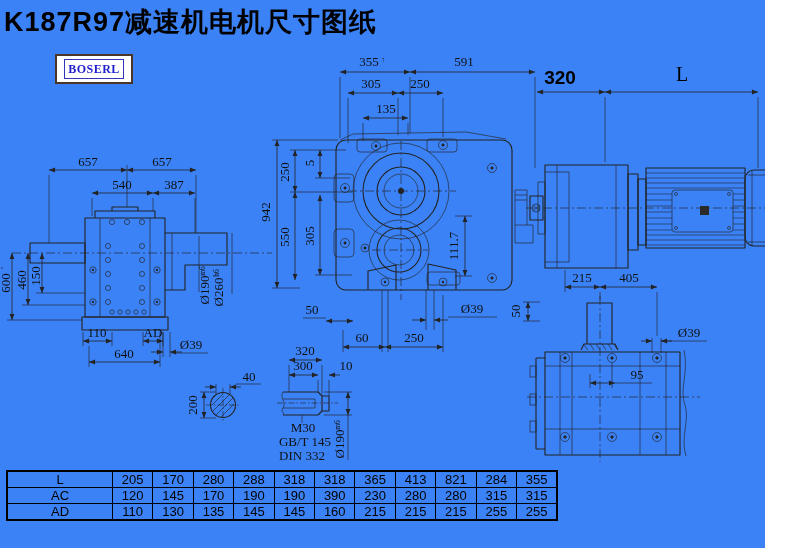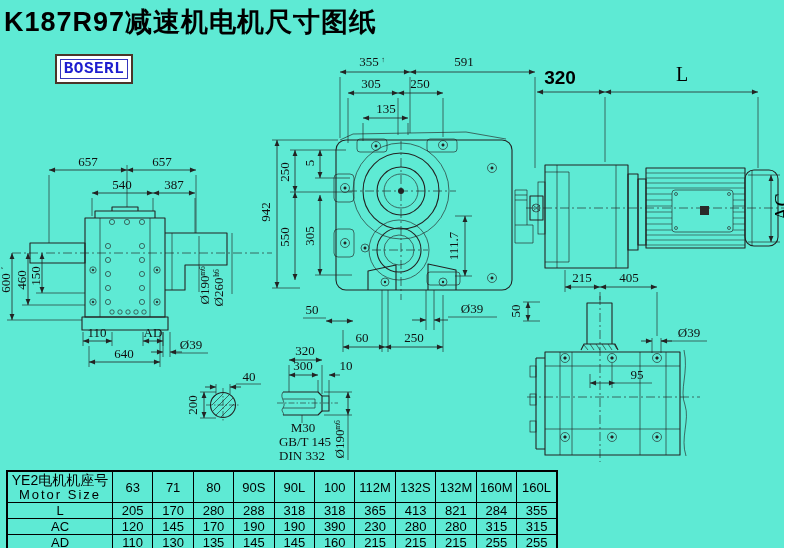--- a/index.html
+++ b/index.html
@@ -1,23 +1,23 @@
 <!DOCTYPE html>
 <html><head>
 <meta charset="utf-8">
 <style>
   html,body{margin:0;padding:0;background:#fff;}
-  .stage{position:relative;width:784px;height:548px;background:#5eead4;overflow:hidden;
-         font-family:"Liberation Sans",sans-serif;}
+  .stage{position:relative;width:720px;height:548px;background:#3b82f6;overflow:hidden;
+         font-family:"Liberation Sans",sans-serif;padding-left:45px;}
   .title{position:absolute;left:4px;top:4px;font-size:27px;font-weight:bold;color:#000;
          letter-spacing:1px;white-space:nowrap;}
   .logo{position:absolute;left:55px;top:54px;width:74px;height:26px;border:2px solid #4b3529;
         display:flex;align-items:center;justify-content:center;background:#fff;}
   .logo-inner{border:1px solid #3434bb;padding:0 3px;line-height:18px;
-        font-family:Liberation Mono, monospace;font-weight:bold;font-size:16px;color:#1e1ecf;letter-spacing:.5px;}
+        font-family:Liberation Serif, serif;font-weight:bold;font-size:12px;color:#1e1ecf;letter-spacing:.5px;}
   svg{position:absolute;left:0;top:0;}
   .o{fill:none;stroke:#232323;stroke-width:1.1;stroke-linejoin:round;}
   .t{fill:none;stroke:#232323;stroke-width:.65;}
   .hl{fill:none;stroke:#232323;stroke-width:.55;}
   .d{fill:none;stroke:#232323;stroke-width:.8;}
   .cl{fill:none;stroke:#232323;stroke-width:.65;stroke-dasharray:9 3 2 3;}
   .cl2{fill:none;stroke:#232323;stroke-width:.6;stroke-dasharray:6 2 1.5 2;}
   text{text-anchor:middle;}
   .dt{font:13px "Liberation Serif",serif;fill:#101010;}
   .tt{font:7.5px "Liberation Serif",serif;fill:#101010;}
@@ -313,39 +313,20 @@
       <line class="d" x1="348" y1="392" x2="348" y2="415" marker-start="url(#ar)" marker-end="url(#ar)"></line>
       <path class="t" d="M324,392 H352 M324,415 H352 M348,415 V460"></path>
       <text class="dt" x="344" y="444" transform="rotate(-90 344 444)">Ø190</text>
       <text class="tt" x="340" y="425" transform="rotate(-90 340 425)">m6</text>
     </g>
   </svg>
 
   <div class="tablewrap">
     <table class="mt">
         <tbody id="mt-body">
-          <tr class="hd">
-            <td class="lblcol">
-              <div>
-                <div class="hcn">YE2电机机座号</div>
-                <div class="hen">Motor Size</div>
-              </div>
-            </td>
-            <td>63</td>
-            <td>71</td>
-            <td>80</td>
-            <td>90S</td>
-            <td>90L</td>
-            <td>100</td>
-            <td>112M</td>
-            <td>132S</td>
-            <td>132M</td>
-            <td>160M</td>
-            <td>160L</td>
-          </tr>
           <tr>
             <td class="lblcol">L</td>
             <td>205</td>
             <td>170</td>
             <td>280</td>
             <td>288</td>
             <td>318</td>
             <td>318</td>
             <td>365</td>
             <td>413</td>

